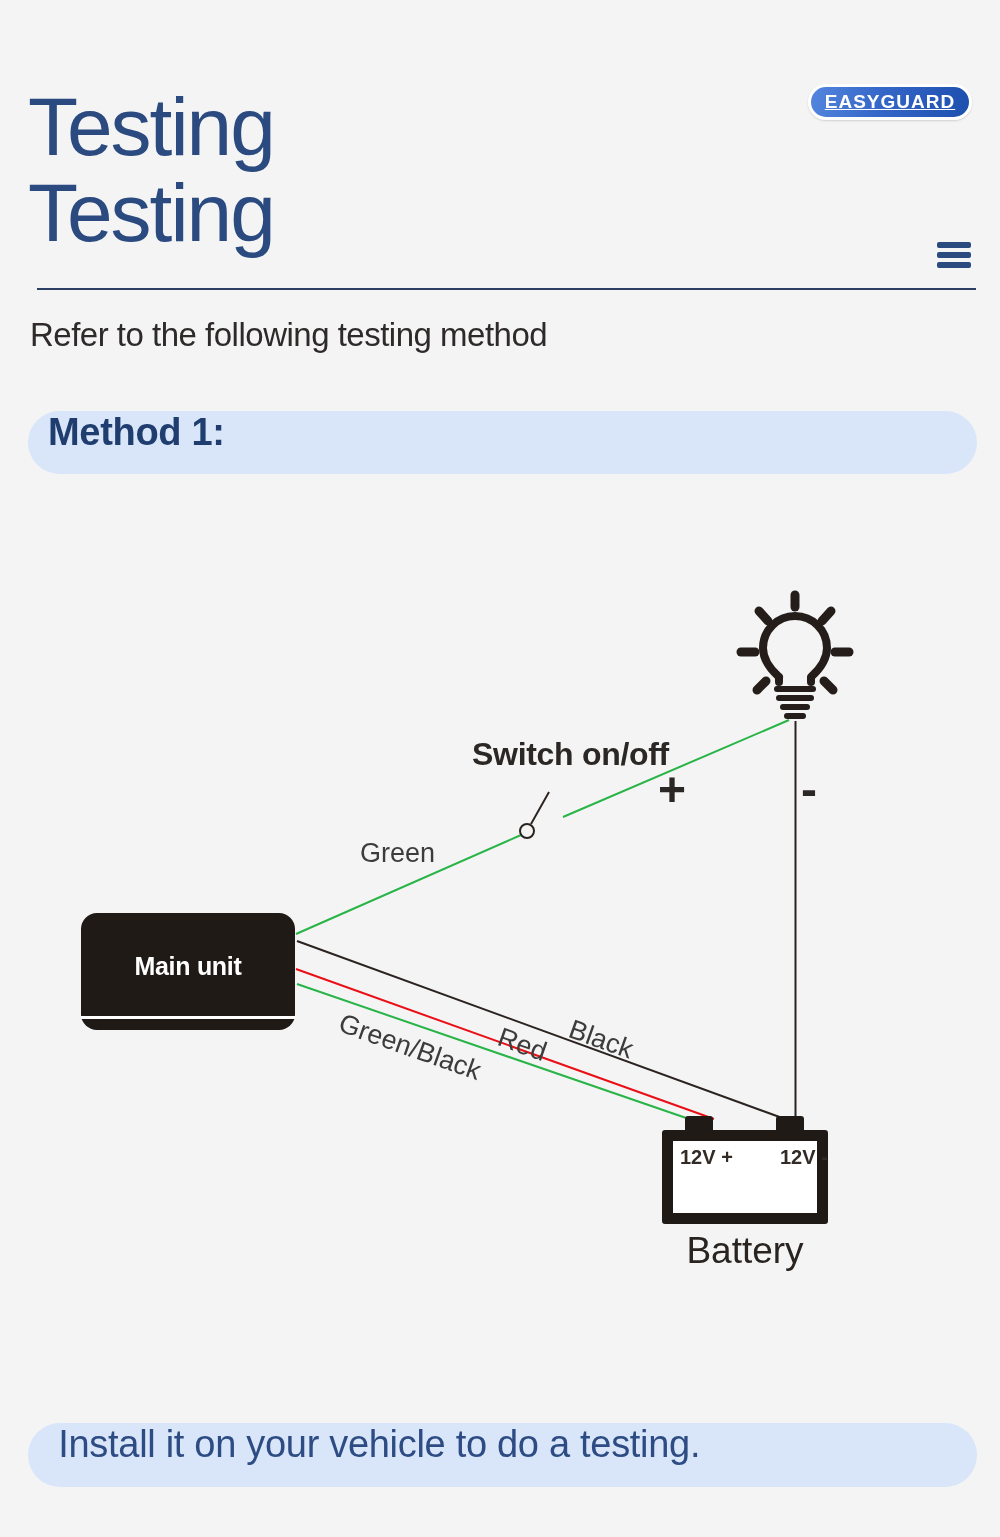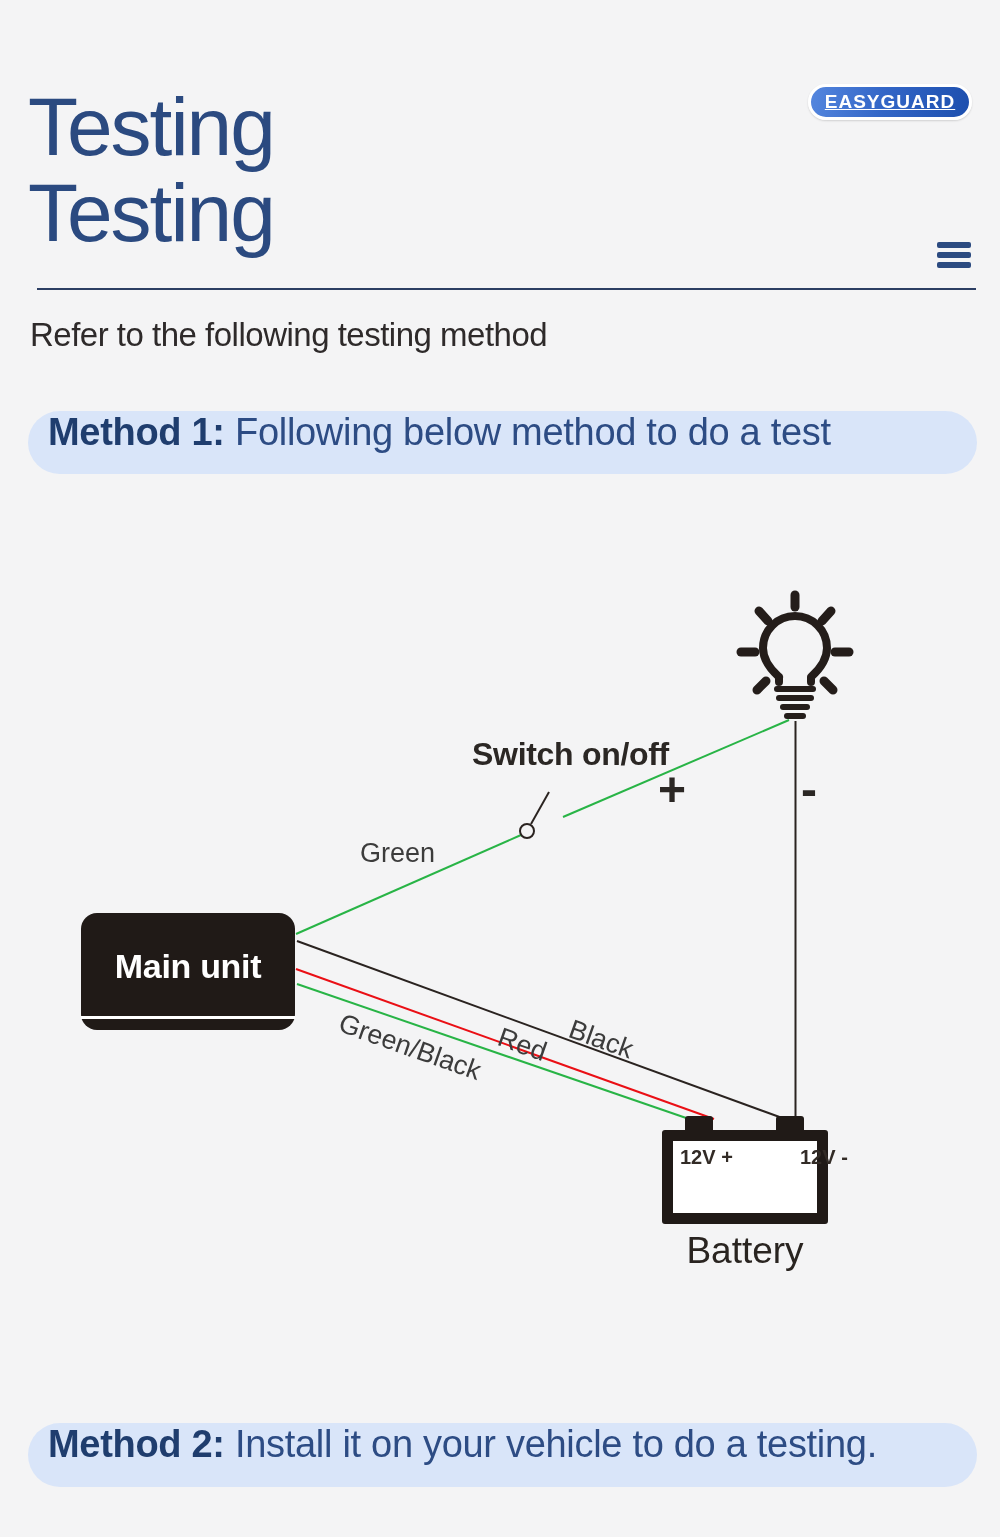--- a/index.html
+++ b/index.html
@@ -32,21 +32,21 @@
     display:flex;align-items:flex-start;padding-left:20px;box-sizing:border-box;
     font-size:38px;letter-spacing:-0.3px;white-space:pre;z-index:3;
   }
   .banner .blabel{font-weight:700;color:#1f3d6e;}
   .banner .btext{font-weight:400;color:#2d4c84;}
   .wires{left:0;top:0;width:1000px;height:1537px;z-index:1;pointer-events:none;}
   .block{
     left:81px;top:913px;width:214px;height:117px;background:#201a17;border-radius:16px;
     display:flex;align-items:center;justify-content:center;z-index:2;
   }
-  .block .blabel{color:#ffffff;font-size:34px;font-weight:600;letter-spacing:-0.3px;padding-bottom:10px;}
+  .block .blabel{color:#ffffff;font-size:25px;font-weight:600;letter-spacing:-0.3px;padding-bottom:10px;}
   .block .baseline{position:absolute;left:0;bottom:11px;width:100%;height:3px;background:#ffffff;}
   .lbl{z-index:4;color:#3c3c3c;}
   .switch-label{left:432px;top:736px;font-size:32px;font-weight:600;color:#2b2724;letter-spacing:-0.3px;margin-left:40px;}
   .plus{left:658px;top:766px;font-size:48px;font-weight:700;color:#2b2724;line-height:1;}
   .minus{left:801px;top:766px;font-size:48px;font-weight:700;color:#2b2724;line-height:1;}
   .green-lbl{left:360px;top:838px;font-size:27px;}
   .rot{transform-origin:left top;transform:rotate(19.5deg);font-size:27px;}
   .gb-lbl{left:345px;top:1008px;}
   .red-lbl{left:504px;top:1022px;}
   .black-lbl{left:575px;top:1014px;}
@@ -74,21 +74,21 @@
   <div class="bar"></div>
   <div class="bar"></div>
   <div class="bar"></div>
 </div>
 
 <div class="abs divider"></div>
 
 <div class="abs subtitle">Refer to the following testing method</div>
 
 <div class="abs banner" style="top:411px;">
-  <span class="blabel">Method 1:</span><span class="btext"> Following below method to do a test</span>
+  <span class="blabel">Method 1:</span>
 </div>
 
 <svg class="abs wires" viewBox="0 0 1000 1537" xmlns="http://www.w3.org/2000/svg">
 
   <g transform="translate(733,585)" fill="none" stroke="#241d1a" stroke-linecap="round">
     <line x1="62" y1="10" x2="62" y2="22" stroke-width="9"></line>
     <line x1="26" y1="26" x2="35" y2="36" stroke-width="9"></line>
     <line x1="98" y1="26" x2="89" y2="36" stroke-width="9"></line>
     <line x1="8" y1="67" x2="22" y2="67" stroke-width="9"></line>
     <line x1="102" y1="67" x2="116" y2="67" stroke-width="9"></line>
@@ -126,18 +126,18 @@
 
 <div class="abs block">
   <span class="blabel">Main unit</span>
   <div class="baseline"></div>
 </div>
 
 <div class="abs terminal" style="left:685px;top:1116px;"></div>
 <div class="abs terminal" style="left:776px;top:1116px;"></div>
 <div class="abs bat-body"></div>
 <div class="abs bat-txt" style="left:680px;top:1146px;">12V +</div>
-<div class="abs bat-txt" style="left:800px;top:1146px;">12V -</div>
+<div class="abs bat-txt" style="left:780px;top:1146px;">12V -</div>
 <div class="abs bat-label">Battery</div>
 
 <div class="abs banner" style="top:1423px;height:64px;">
-  <span class="blabel">Method 2:</span><span class="btext"> Install it on your vehicle to do a testing.</span>
+  <span class="btext"> Install it on your vehicle to do a testing.</span>
 </div>
 
 </body></html>

